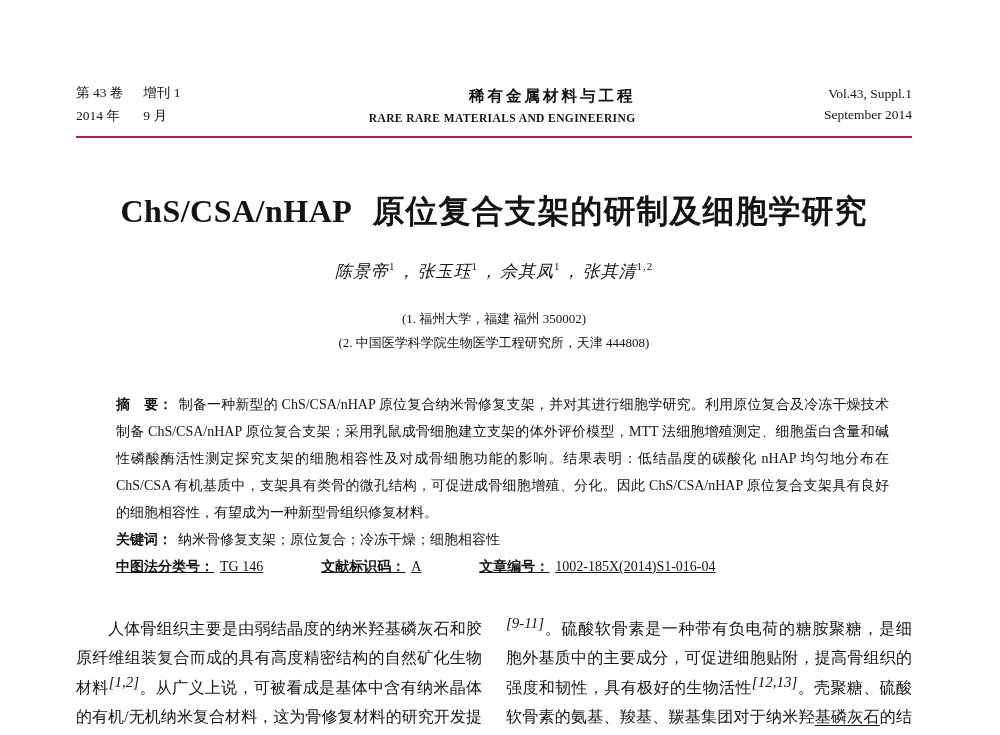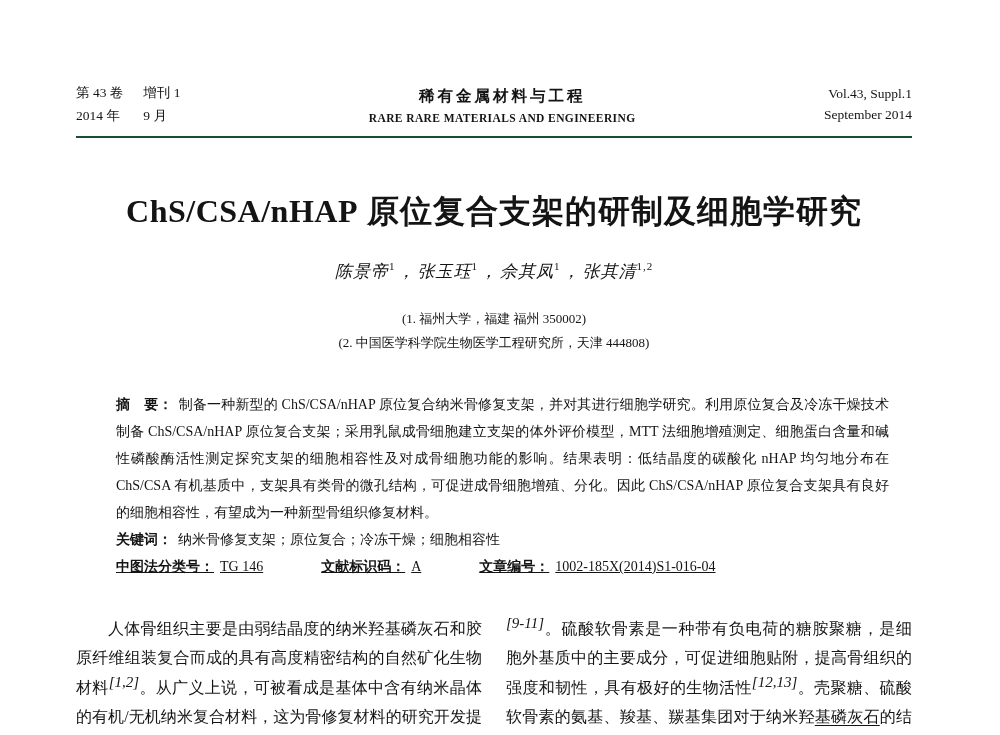--- a/index.html
+++ b/index.html
@@ -19,31 +19,31 @@
     padding: 84px 88px 0 76px;
     background: #ffffff;
   }
 
   
   .journal-header {
     display: flex;
     justify-content: space-between;
     align-items: center;
     padding-bottom: 10px;
-    border-bottom: 2px solid #14532d;
+    border-bottom: 2px solid #be185d;
   }
   .hdr-left {
     display: grid;
     grid-template-columns: auto auto;
     column-gap: 20px;
     row-gap: 5px;
     font-size: 13.5px;
     white-space: nowrap;
   }
-  .hdr-center { text-align: center; }
+  .hdr-center { text-align: right; }
   .jc-cn {
     font-family: "Liberation Sans", "DejaVu Sans", sans-serif;
     font-weight: bold;
     font-size: 15.5px;
     letter-spacing: 3px;
   }
   .jc-en {
     margin-top: 5px;
     font-size: 11.5px;
     letter-spacing: 0.4px;
@@ -59,21 +59,21 @@
   
   .article-title {
     margin: 52px 0 0 0;
     text-align: center;
     font-size: 32px;
     font-weight: bold;
     letter-spacing: 0.5px;
     white-space: nowrap;
   }
   .title-latin { font-family: "Liberation Serif", "DejaVu Serif", serif; }
-  .title-cjk   { font-family: Liberation Serif, serif; letter-spacing: 1px; }
+  .title-cjk   { font-family: Liberation Mono, monospace; letter-spacing: 1px; }
 
   .authors {
     margin-top: 26px;
     text-align: center;
     font-size: 17px;
     font-style: italic;
     letter-spacing: 1px;
   }
   .authors sup { font-size: 11px; font-style: normal; }
   .author-sep { margin: 0 2px; }

